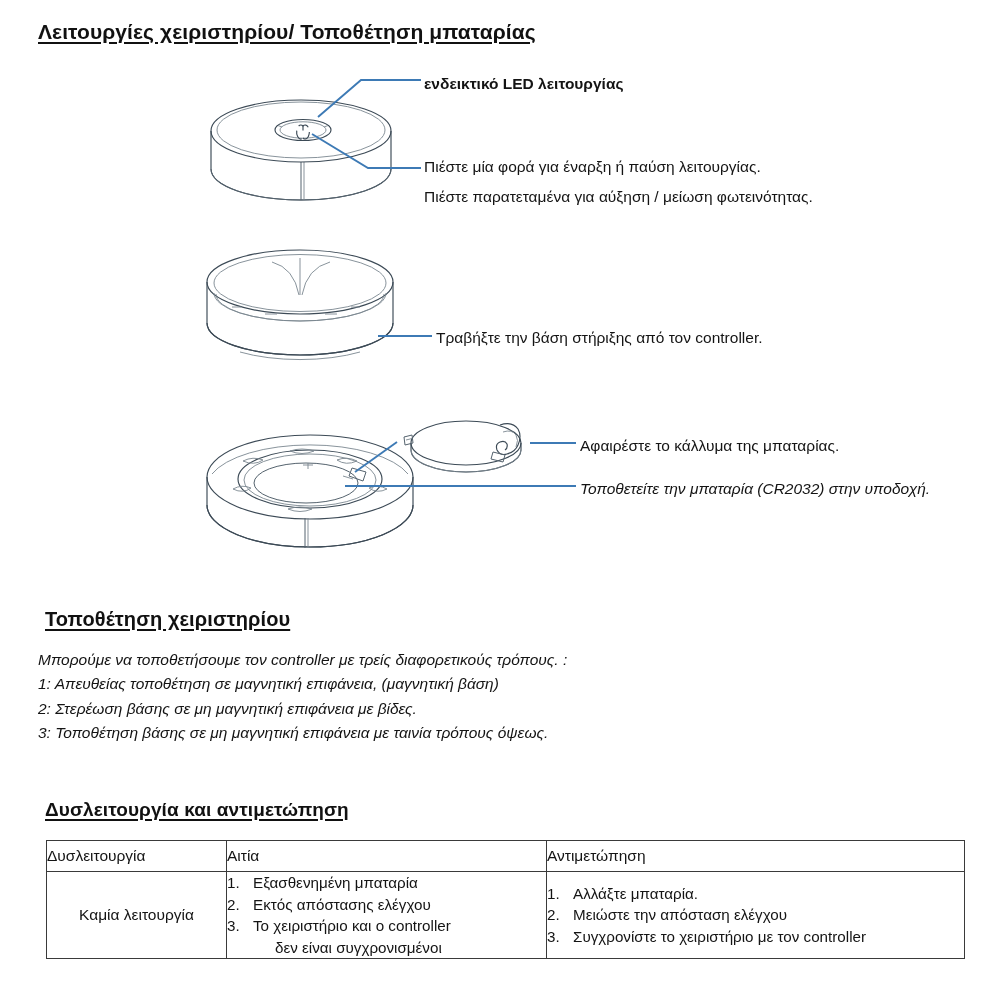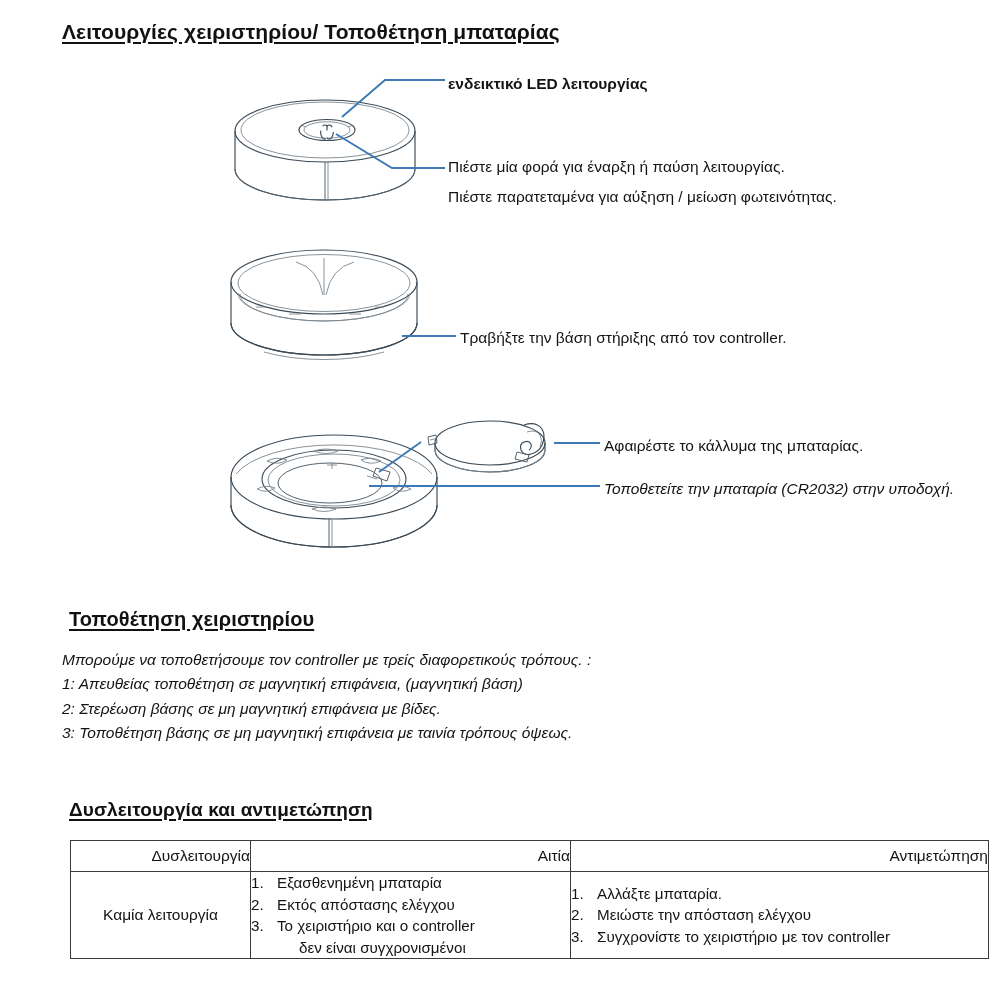--- a/index.html
+++ b/index.html
@@ -12,21 +12,20 @@
     width: 1000px;
     height: 1000px;
     position: relative;
     font-family: "Liberation Sans", "DejaVu Sans", sans-serif;
     color: #1a1a1a;
     overflow: hidden;
   }
   .page {
     position: absolute;
     inset: 0;
-    margin-left: 24px;
   }
 
   
   .section-heading {
     position: absolute;
     font-weight: bold;
     color: #111111;
     text-decoration: underline;
     text-underline-offset: 3px;
     text-decoration-thickness: 2px;
@@ -88,21 +87,21 @@
     table-layout: fixed;
   }
   #trouble-table th,
   #trouble-table td {
     border: 1px solid #3a3a3a;
     padding: 0;
     vertical-align: middle;
     font-weight: normal;
   }
   #trouble-table thead th {
-    text-align: right;
+    text-align: left;
     height: 30px;
     font-size: 15.5px;
   }
   .col-symptom { width: 180px; }
   .col-cause   { width: 320px; }
   .col-fix     { width: 418px; }
 
   .cell-symptom {
     text-align: center;
     padding: 6px 4px;

